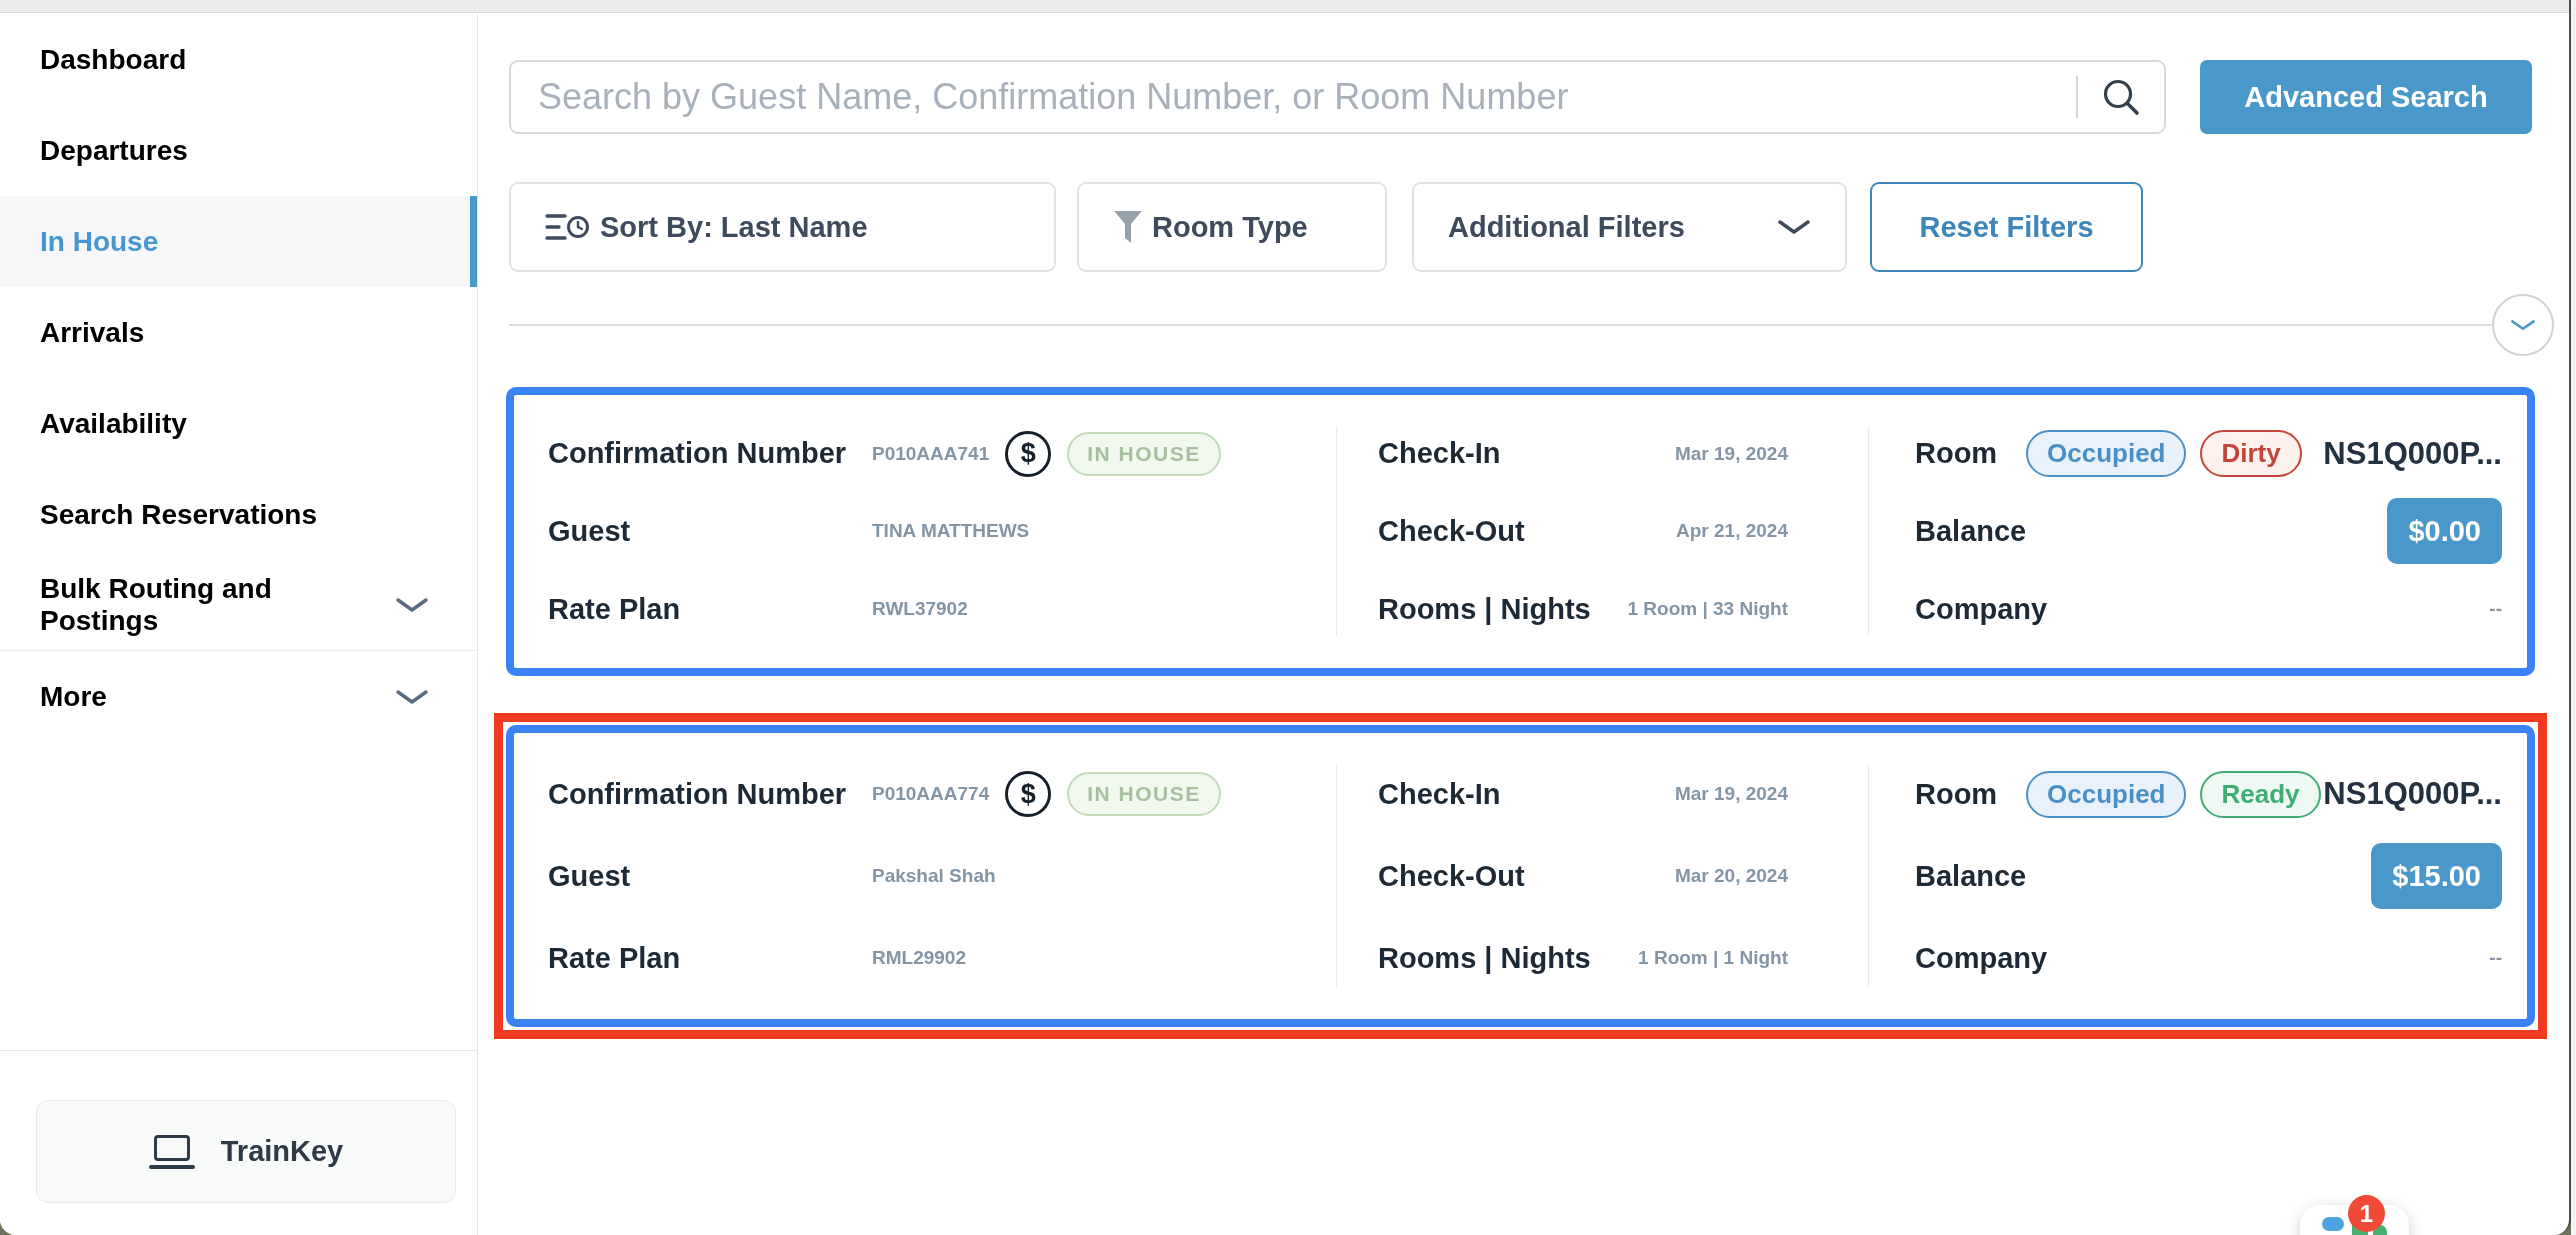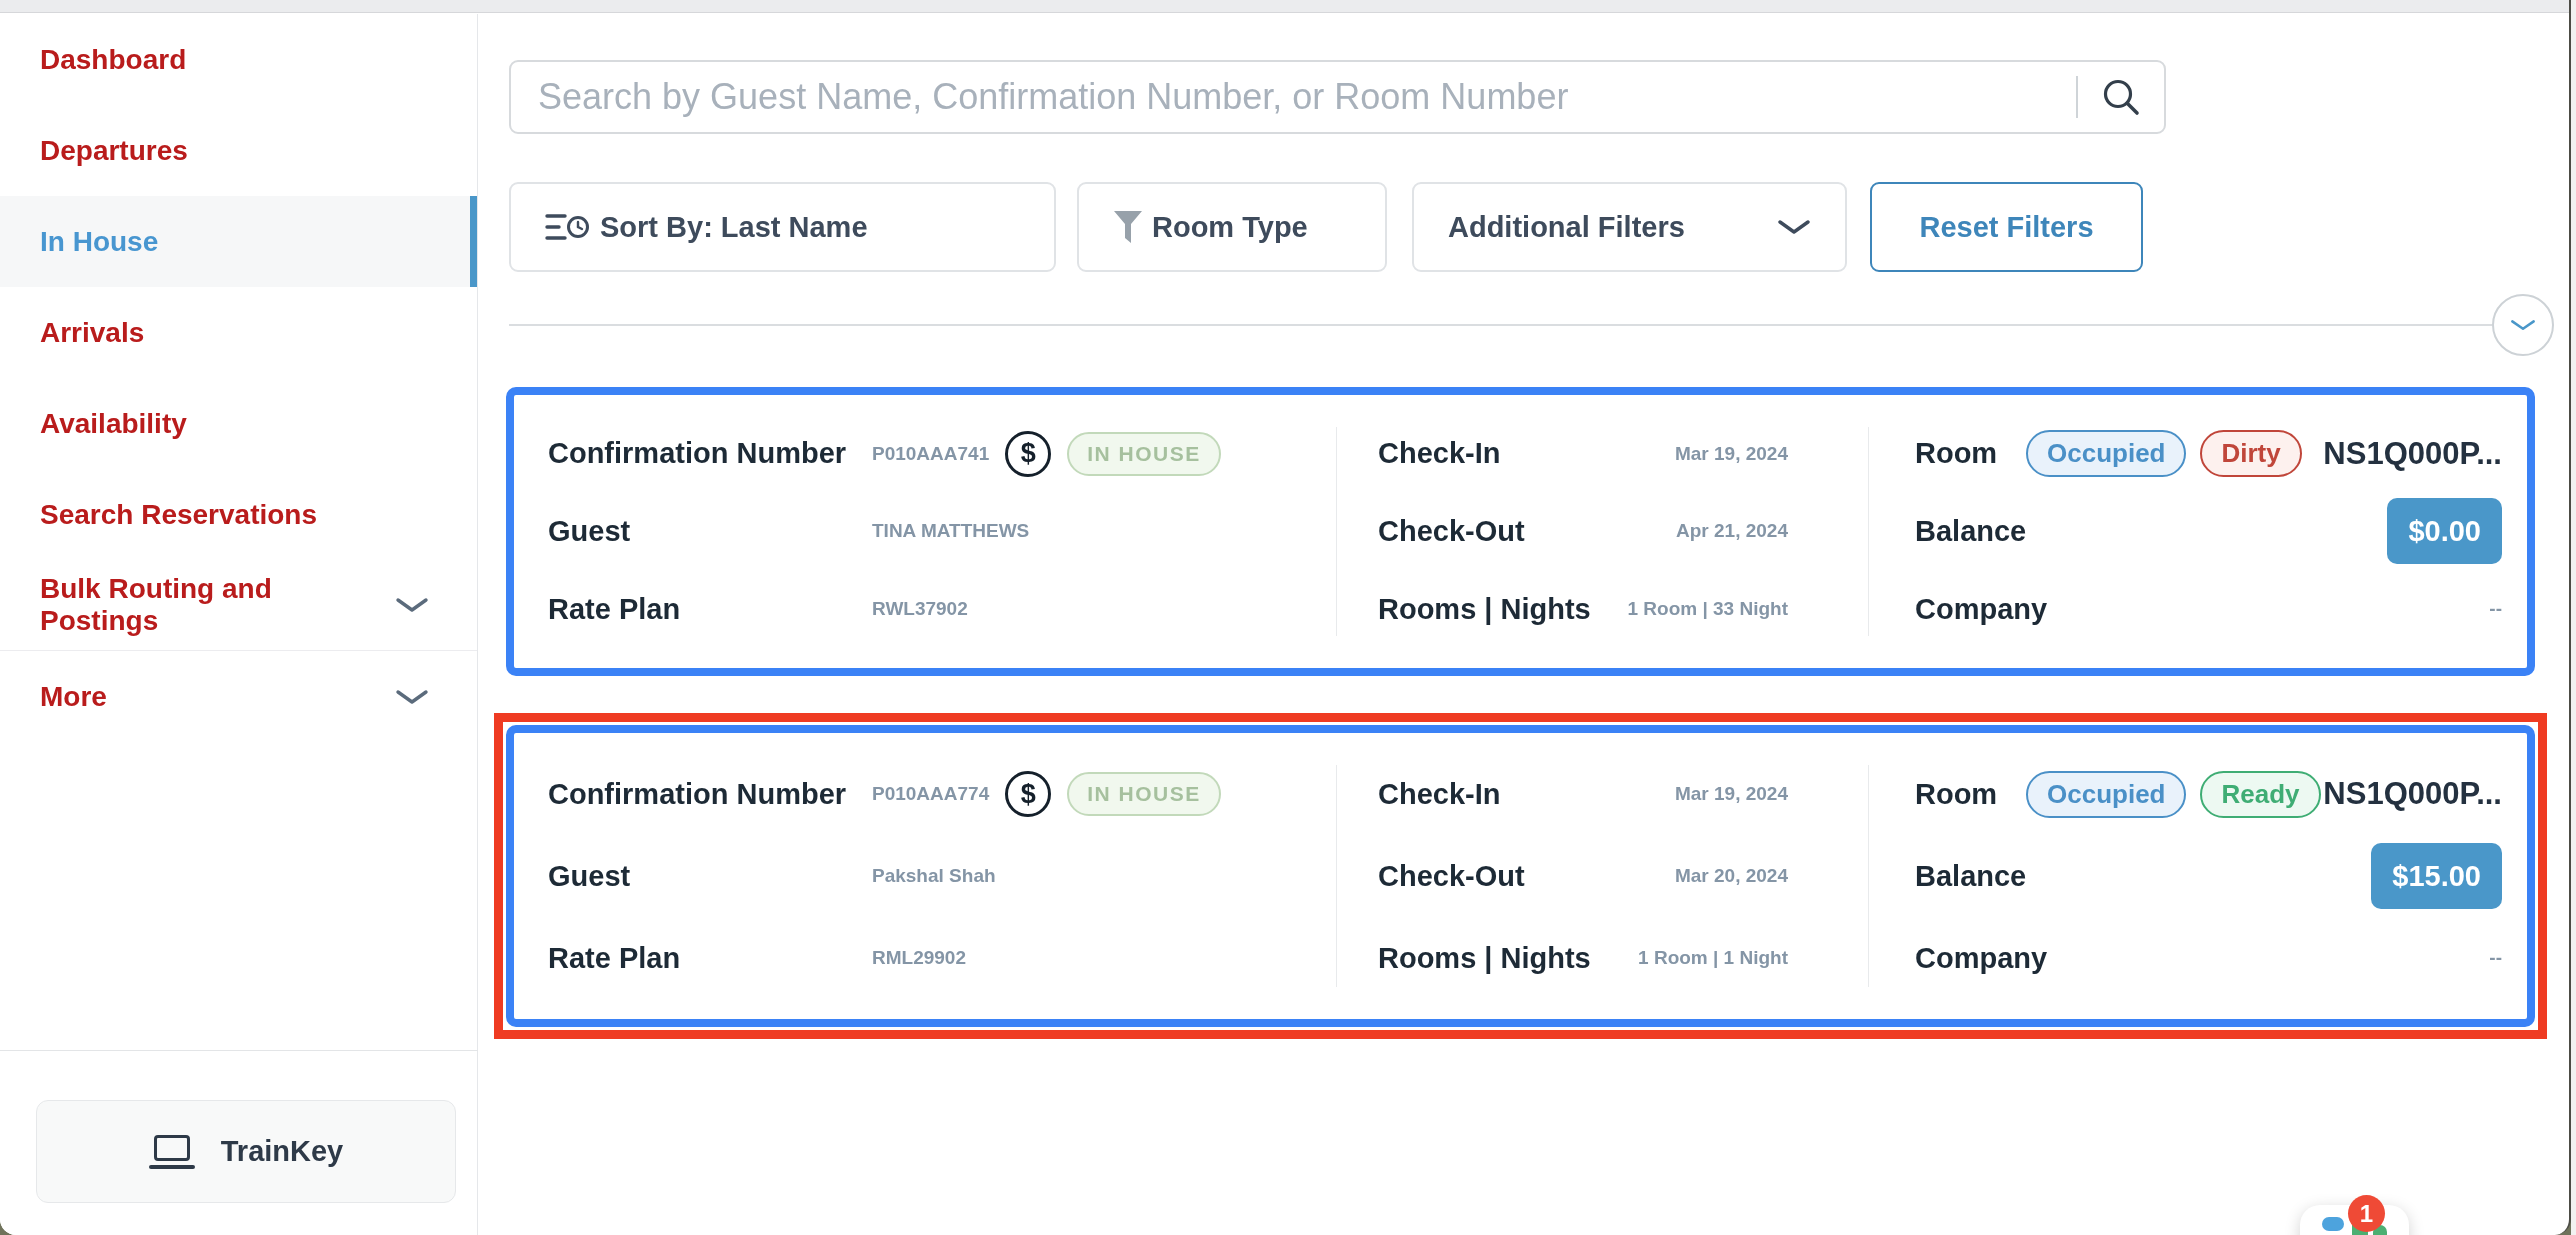--- a/index.html
+++ b/index.html
@@ -8,21 +8,21 @@
 
   #app-window { position:absolute; left:0; top:0; width:2571px; height:1235px;
     background:#fff; border-right:2px solid #4c4c45; border-radius:0 0 16px 16px; overflow:hidden; }
   #neighbor-sliver { position:absolute; right:0; top:0; width:5px; height:1235px; background:#f2f2f1; }
 
   #top-strip { position:absolute; left:0; top:0; right:0; height:13px; background:#ebecee; border-bottom:1px solid #d6d7da; z-index:5; }
 
   
   #sidebar { position:absolute; left:0; top:14px; bottom:0; width:478px; background:#fff; border-right:1px solid #e5e7ea; }
   .side-item { position:relative; height:91px; display:flex; align-items:center; justify-content:space-between;
-    padding:0 48px 0 40px; font-size:28px; font-weight:bold; color:#b91c1c; cursor:pointer; }
+    padding:0 48px 0 40px; font-size:28px; font-weight:bold; color:#000000; cursor:pointer; }
   .side-item.v-active { background:#f6f7f8; color:#4896d0; }
   .side-item.v-active::after { content:''; position:absolute; right:0; top:0; bottom:0; width:7px; background:#4a97c9; }
   .side-item.divided { border-bottom:1px solid #ececef; }
   .chev { width:34px; height:18px; flex:none; }
   .chev polyline { fill:none; stroke:#5b6b7c; stroke-width:3.4; stroke-linecap:round; stroke-linejoin:round; }
 
   #sidebar-footer-divider { position:absolute; left:0; top:1050px; width:478px; height:1px; background:#e3e5e7; }
   #trainkey-btn { position:absolute; left:36px; top:1100px; width:420px; height:103px; background:#f8f9f9;
     border:1px solid #e6e8ea; border-radius:12px; display:flex; align-items:center; justify-content:center; gap:26px; cursor:pointer; }
   #trainkey-btn .tk-label { font-size:29px; font-weight:bold; color:#2e3a48; }
@@ -158,20 +158,21 @@
   <div id="search-box">
     <input id="search-input" type="text" placeholder="Search by Guest Name, Confirmation Number, or Room Number" style="">
     <div id="search-divider"></div>
     <div id="search-icon-btn">
       <svg class="mag" viewBox="0 0 42 42">
         <circle cx="18" cy="18" r="12.5"></circle>
           <line x1="27.5" y1="27.5" x2="37" y2="37"></line>
       </svg>
     </div>
   </div>
+  <button id="advanced-search-btn">Advanced Search</button>
 
   <div class="filter-box" id="sortby-box">
     <svg class="sorticon" viewBox="0 0 46 36">
       <line x1="2" y1="7" x2="20" y2="7"></line>
         <line x1="2" y1="18" x2="14" y2="18"></line>
         <line x1="2" y1="29" x2="20" y2="29"></line>
       <circle cx="33" cy="18" r="9.5"></circle>
         <line class="hand" x1="33" y1="13" x2="33" y2="18"></line>
         <line class="hand" x1="33" y1="18" x2="37" y2="20"></line>
     </svg>

